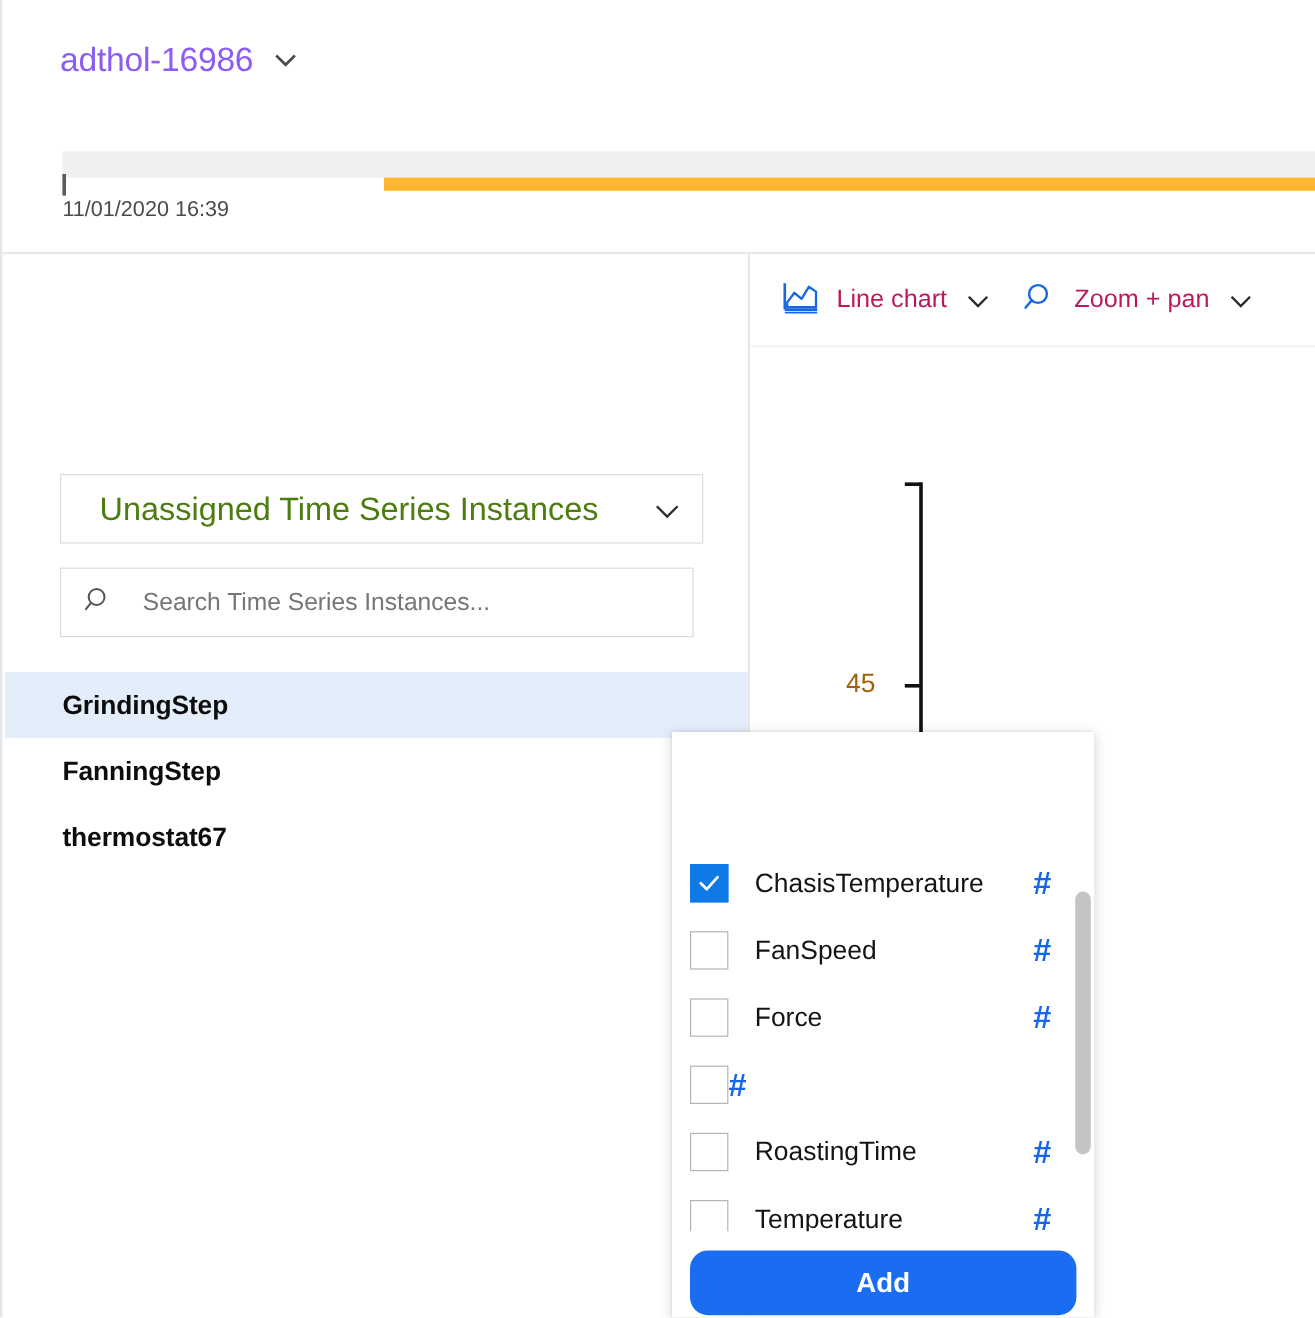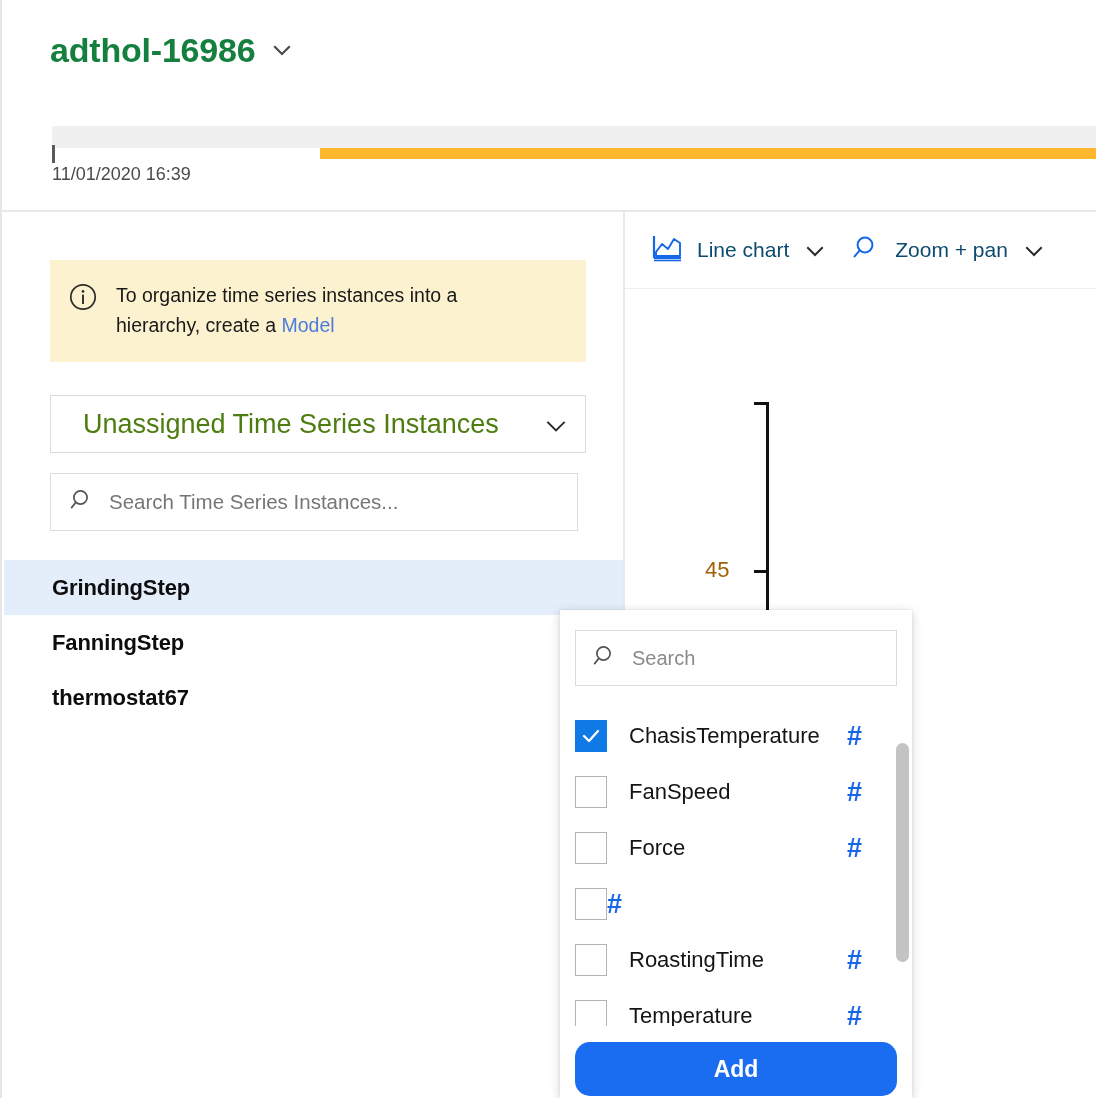--- a/index.html
+++ b/index.html
@@ -37,24 +37,24 @@
     background: #fff;
   }
   #env-title-row {
     position: absolute;
     left: 48px; top: 28px;
     display: flex;
     align-items: center;
     gap: 16px;
   }
   #env-title {
-    font-size: 34px;
-    font-weight: 700;
+    font-size: 28px;
+    font-weight: 400;
     letter-spacing: -0.2px;
-    color: #15803d;
+    color: #8b5cf6;
     line-height: 44px;
   }
   .chev {
     display: inline-block;
     width: 22px; height: 22px;
   }
   .chev svg { display:block; }
 
   
   #timeline {
@@ -148,21 +148,21 @@
   #instance-search {
     position: absolute;
     left: 46px; top: 261px;
     width: 528px; height: 58px;
     box-sizing: border-box;
     border: 1px solid #dcdcdc;
     background: #fff;
     display: flex;
     align-items: center;
     padding: 0 18px;
-    gap: 14px;
+    gap: 24px;
   }
   #instance-search-input {
     border: none;
     outline: none;
     font-family: "Liberation Sans", sans-serif;
     font-size: 20.5px;
     color: #222;
     background: transparent;
     flex: 1;
     padding: 0;
@@ -212,21 +212,21 @@
   .toolbar-btn {
     display: flex;
     align-items: center;
     gap: 14px;
     padding: 6px 8px;
     cursor: pointer;
     white-space: nowrap;
   }
   .toolbar-btn .tb-label {
     font-size: 21px;
-    color: #0c4a6e;
+    color: #be185d;
   }
 
   #chart-area {
     position: absolute;
     left: 0; top: 77px;
     width: 473px; height: 809px;
     overflow: hidden;
   }
   #y-axis-line {
     position: absolute;
@@ -291,21 +291,21 @@
   #popup-list {
     position: absolute;
     left: 0; top: 98px;
     width: 352px; height: 318px;
     overflow: hidden;
   }
   .var-row {
     height: 56px;
     display: flex;
     align-items: center;
-    padding: 0 50px 0 15px;
+    padding: 0 36px 0 15px;
     box-sizing: border-box;
     cursor: pointer;
   }
   .var-check {
     width: 32px; height: 32px;
     box-sizing: border-box;
     border: 1px solid #b4b4b4;
     background: #fff;
     flex: 0 0 auto;
     display: flex;
@@ -373,30 +373,20 @@
       <div id="timeline-track"></div>
       <div id="timeline-availability"></div>
       <div id="timeline-handle"></div>
       <div id="timeline-label">11/01/2020 16:39</div>
     </div>
 
   </div>
 
   <div id="left-panel">
 
-    <div id="info-banner">
-      <span class="info-icon">
-        <svg width="30" height="30" viewBox="0 0 30 30">
-          <circle cx="15" cy="15" r="12.2" fill="none" stroke="#2b2b2b" stroke-width="1.7"></circle>
-          <circle cx="15" cy="9.4" r="1.35" fill="#2b2b2b"></circle>
-          <rect x="14.05" y="12.6" width="1.9" height="9.4" fill="#2b2b2b"></rect>
-        </svg>
-      </span>
-      <span id="info-banner-text"><span>To organize time series instances into a hierarchy, create a </span><span id="info-banner-link">Model</span></span>
-    </div>
 
     <div id="hierarchy-select">
       <span id="hierarchy-select-label">Unassigned Time Series Instances</span>
       <span class="chev">
         <svg width="26" height="26" viewBox="0 0 26 26">
           <path d="M5 9.5 L13 17.5 L21 9.5" fill="none" stroke="#2b2b2b" stroke-width="1.9" stroke-linecap="square"></path>
         </svg>
       </span>
     </div>
 
@@ -466,29 +456,20 @@
       <div id="y-axis-line"></div>
       <div id="y-axis-cap"></div>
       <div id="y-tick-45"></div>
       <div id="y-tick-45-label">45</div>
     </div>
 
   </div>
 
   <div id="variables-popup">
 
-    <div id="popup-search">
-      <span>
-        <svg width="26" height="26" viewBox="0 0 26 26">
-          <circle cx="11.5" cy="10.5" r="6.6" fill="none" stroke="#555" stroke-width="1.7"></circle>
-          <line x1="6.6" y1="15.6" x2="2.6" y2="20.6" stroke="#555" stroke-width="1.7" stroke-linecap="round"></line>
-        </svg>
-      </span>
-      <input id="popup-search-input" type="text" placeholder="Search" style="">
-    </div>
 
     <div id="popup-list">
 
       <div class="var-row">
         <span class="var-check checked">
           <svg width="22" height="22" viewBox="0 0 22 22">
             <path d="M4 11 L9 16 L18 6" fill="none" stroke="#ffffff" stroke-width="2.3" stroke-linecap="round" stroke-linejoin="round"></path>
           </svg>
         </span>
         <span class="var-name">ChasisTemperature</span>

